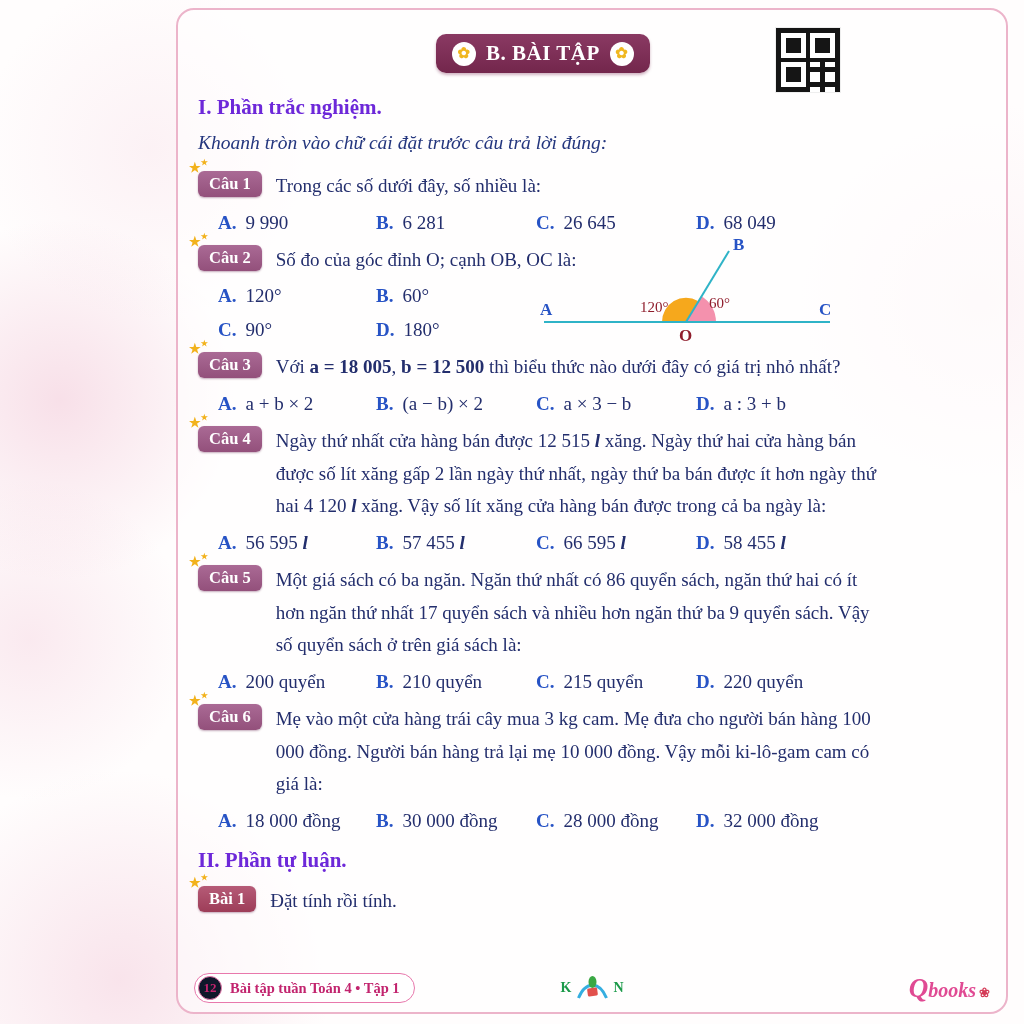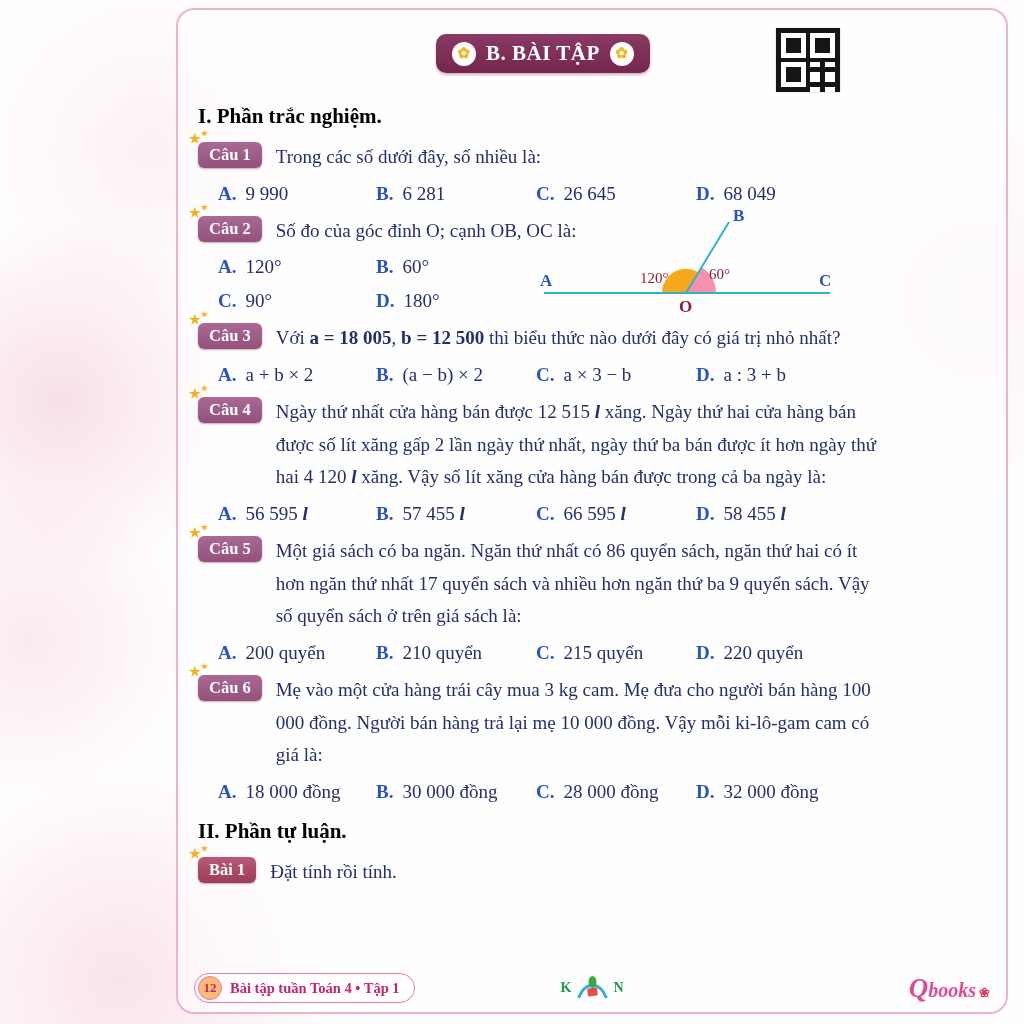--- a/index.html
+++ b/index.html
@@ -39,21 +39,21 @@
   
   .qr {
     position:absolute; right:166px; top:18px; width:64px; height:64px;
     background:#fff; display:grid;
     grid-template-columns:repeat(13,1fr); grid-template-rows:repeat(13,1fr);
     outline:1px solid #eee;
   }
   .qr .m { background:#151515; }
   
   .section-heading {
-    color:#000000; font-size:21px; font-weight:bold; margin:22px 0 12px;
+    color:#6d28d9; font-size:21px; font-weight:bold; margin:13px 0 12px;
   }
   .instruction {
     color:#24367e; font-style:italic; font-size:19.5px; margin:0 0 16px;
   }
   
   .question { position:relative; margin-bottom:10px; }
   .q-row { display:flex; align-items:flex-start; gap:14px; }
   .badge {
     position:relative; flex:0 0 auto; margin-top:1px;
     background:linear-gradient(#aa6a95,#93507b);
@@ -87,21 +87,21 @@
     display:flex; align-items:center;
   }
   .footer-left {
     display:flex; align-items:center; gap:8px;
     border:1.5px solid #e878ac; border-radius:999px;
     padding:2px 14px 2px 3px; background:#fff;
   }
   .page-circle {
     width:24px; height:24px; border:1.5px solid #e878ac; border-radius:50%;
     display:flex; align-items:center; justify-content:center;
-    color:#c2246e; font-weight:bold; font-size:13px; background:#fdba74;
+    color:#c2246e; font-weight:bold; font-size:13px; background:#0f172a;
   }
   .book-title { color:#c2246e; font-weight:bold; font-size:14.5px;text-align:center; }
   .footer-logo {
     position:absolute; left:50%; transform:translateX(-50%);
     display:flex; align-items:center; gap:4px;
   }
   .logo-letter { color:#1c9a4a; font-weight:bold; font-size:14px; }
   .brand {
     margin-left:auto; display:flex; align-items:baseline;
     color:#e04a93; font-style:italic; font-weight:bold; font-size:20px;
@@ -286,20 +286,21 @@
       <div class="m"></div>
       <div></div>
       <div></div>
       <div class="m"></div>
       <div></div>
       <div></div>
       <div class="m"></div>
     </div>
 
   <h2 class="section-heading">I. Phần trắc nghiệm.</h2>
+  <p class="instruction">Khoanh tròn vào chữ cái đặt trước câu trả lời đúng:</p>
 
   <div id="questions">
   <div class="question q1 row4">
     <div class="q-row">
       <div class="badge">
         <span class="stars"><span class="s1">★</span><span class="s2">★</span></span>
         <span class="badge-label">Câu 1</span>
       </div>
       <div class="q-text"><span>Trong các số dưới đây, số nhiều là:</span></div>
     </div>

